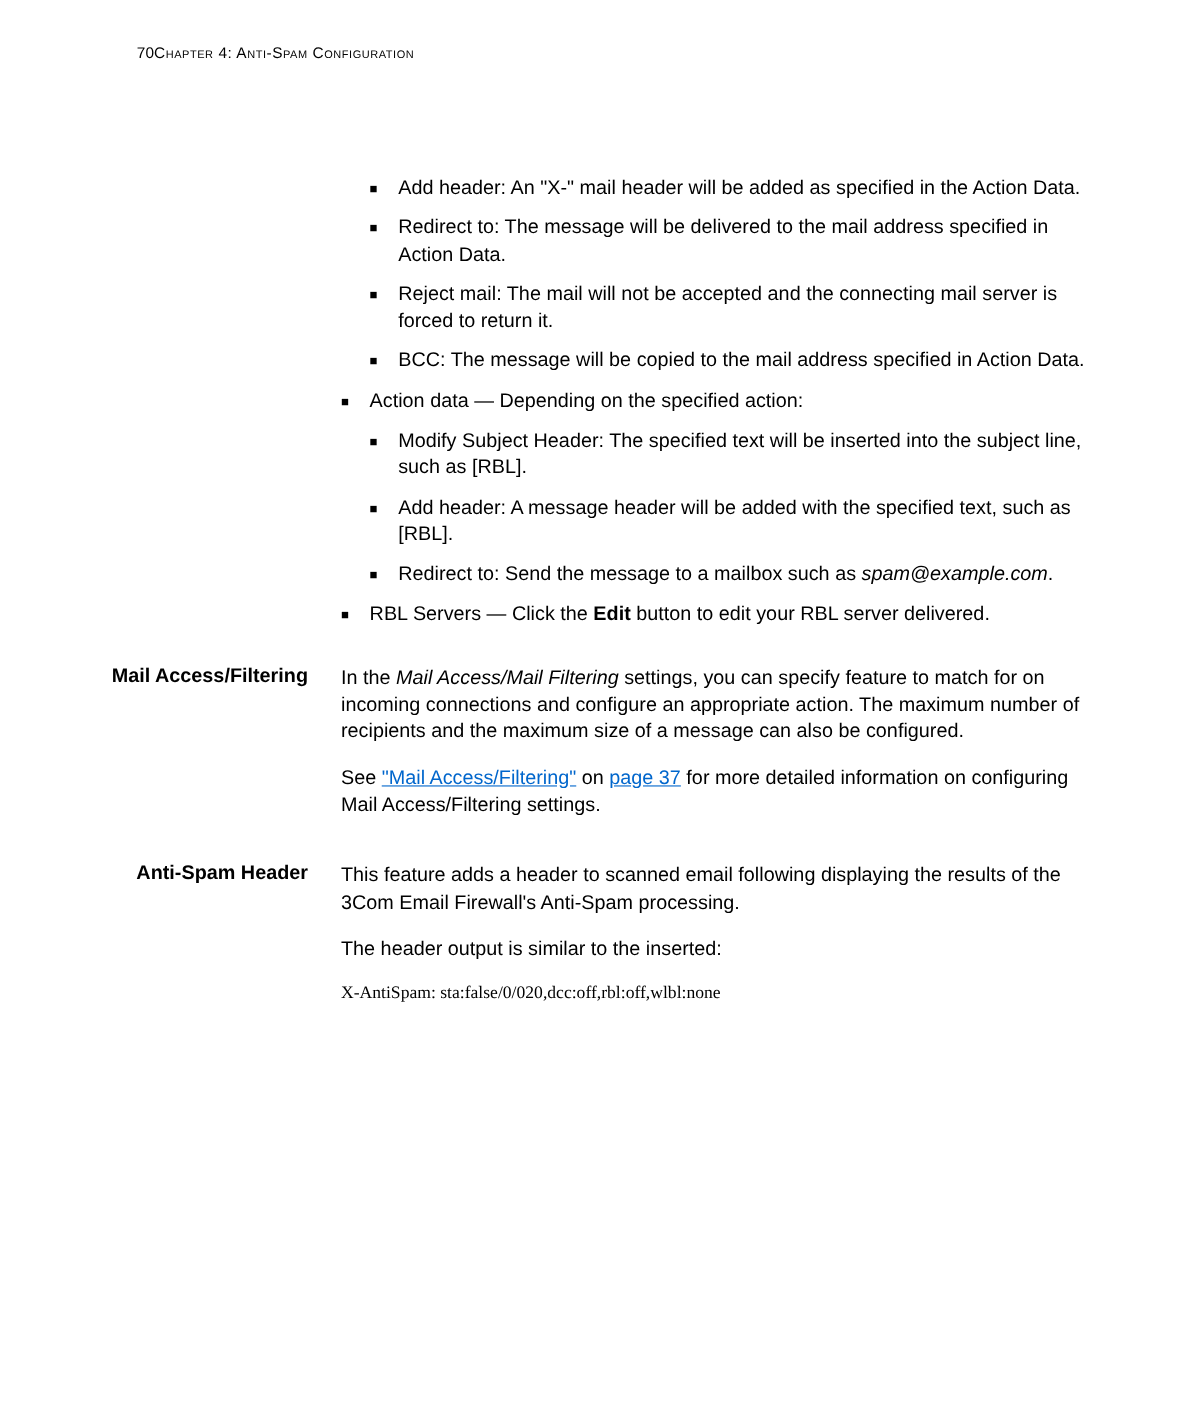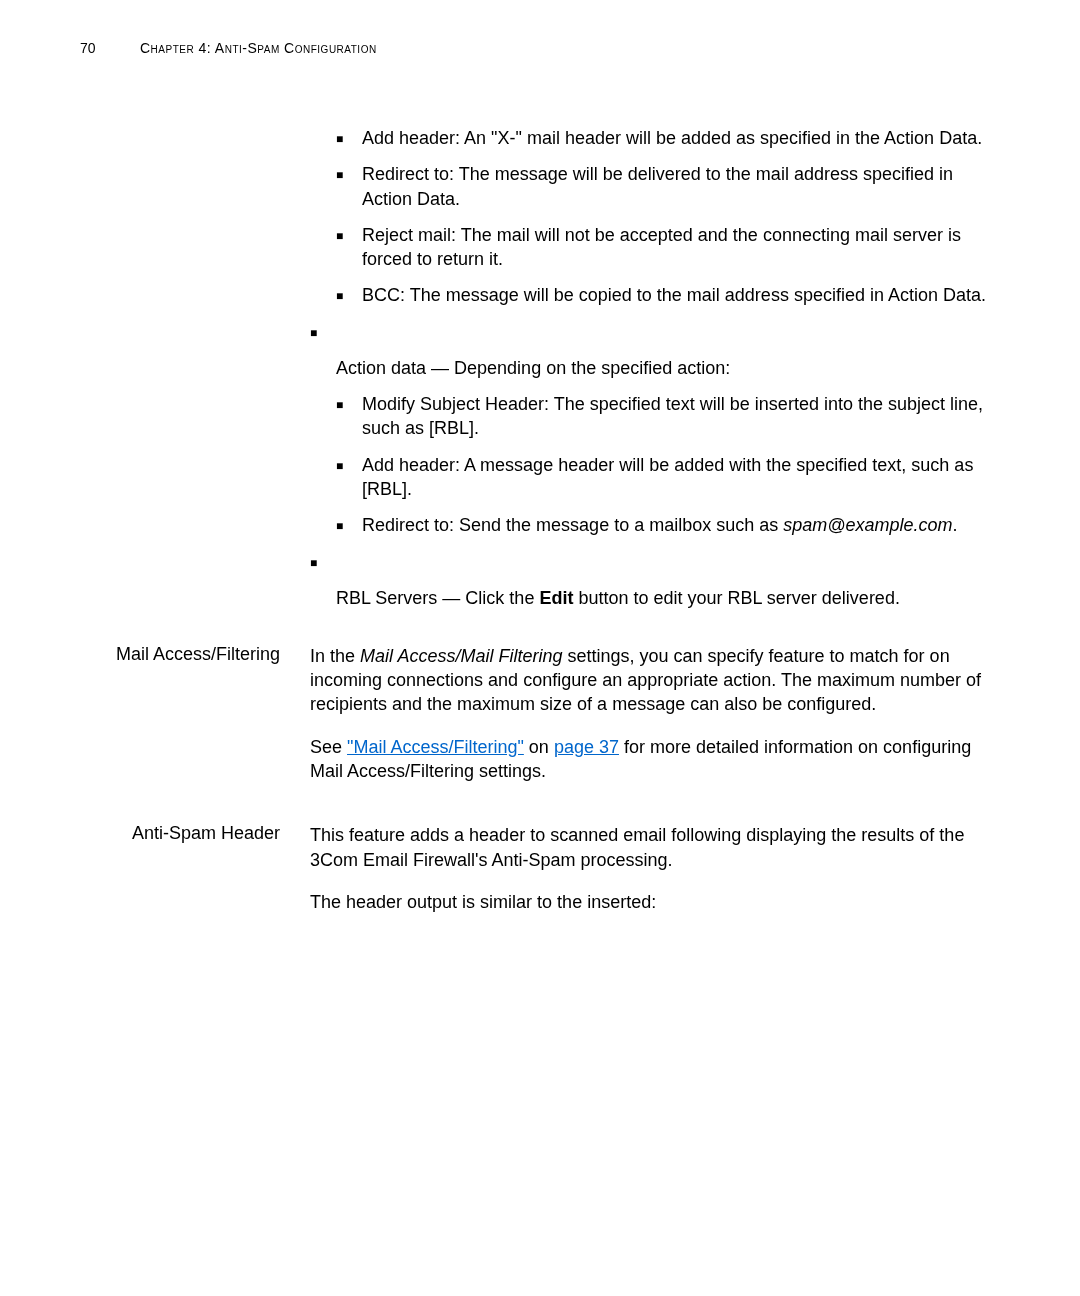--- a/index.html
+++ b/index.html
@@ -12,63 +12,63 @@
     height: 1296px;
     box-sizing: border-box;
   }
   .page {
     padding: 40px 80px 40px 80px;
   }
   .header-line {
     display: flex;
     align-items: baseline;
     font-size: 14px;
-    margin-bottom: 70px;
+    margin-bottom: 102px;
     font-weight: 300;
+    text-align: right;
   }
   .page-num {
     width: 60px;
     font-weight: 400;
   }
   .chapter-title {
     font-variant: small-caps;
     letter-spacing: 0.5px;
   }
   .content-block {
     display: flex;
     margin-bottom: 22px;
   }
   .left-col {
     width: 230px;
     flex-shrink: 0;
     text-align: right;
     padding-right: 30px;
     box-sizing: border-box;
-    font-weight: 400;
+    font-weight: 700;
     font-size: 18px;
   }
   .right-col {
     flex: 1;
     font-size: 18px;
     line-height: 1.35;
     font-weight: 300;
   }
   .bullet-l1 {
     display: flex;
     margin-bottom: 12px;
   }
   .bullet-l1 .marker {
     width: 26px;
     flex-shrink: 0;
     font-size: 12px;
     padding-top: 5px;
   }
   .bullet-l1 .btxt {
     flex: 1;
-    margin-top: 36px;
   }
   .bullet-l2 {
     display: flex;
     margin-bottom: 12px;
     margin-left: 26px;
   }
   .bullet-l2 .marker {
     width: 26px;
     flex-shrink: 0;
     font-size: 12px;
@@ -154,16 +154,17 @@
       <div class="para"><span>In the </span><span class="italic">Mail Access/Mail Filtering</span><span> settings, you can specify feature to match for on incoming connections and configure an appropriate action. The maximum number of recipients and the maximum size of a message can also be configured.</span></div>
       <div class="para"><span>See </span><span class="link">"Mail Access/Filtering"</span><span> on </span><span class="link">page 37</span><span> for more detailed information on configuring Mail Access/Filtering settings.</span></div>
     </div>
   </div>
 
   <div class="content-block">
     <div class="left-col">Anti-Spam Header</div>
     <div class="right-col">
       <div class="para">This feature adds a header to scanned email following displaying the results of the 3Com Email Firewall's Anti-Spam processing.</div>
       <div class="para">The header output is similar to the inserted:</div>
+      <div class="mono">X-AntiSpam: sta:false/0/020,dcc:off,rbl:off,wlbl:none</div>
     </div>
   </div>
 
 </div>
 
 </body></html>

